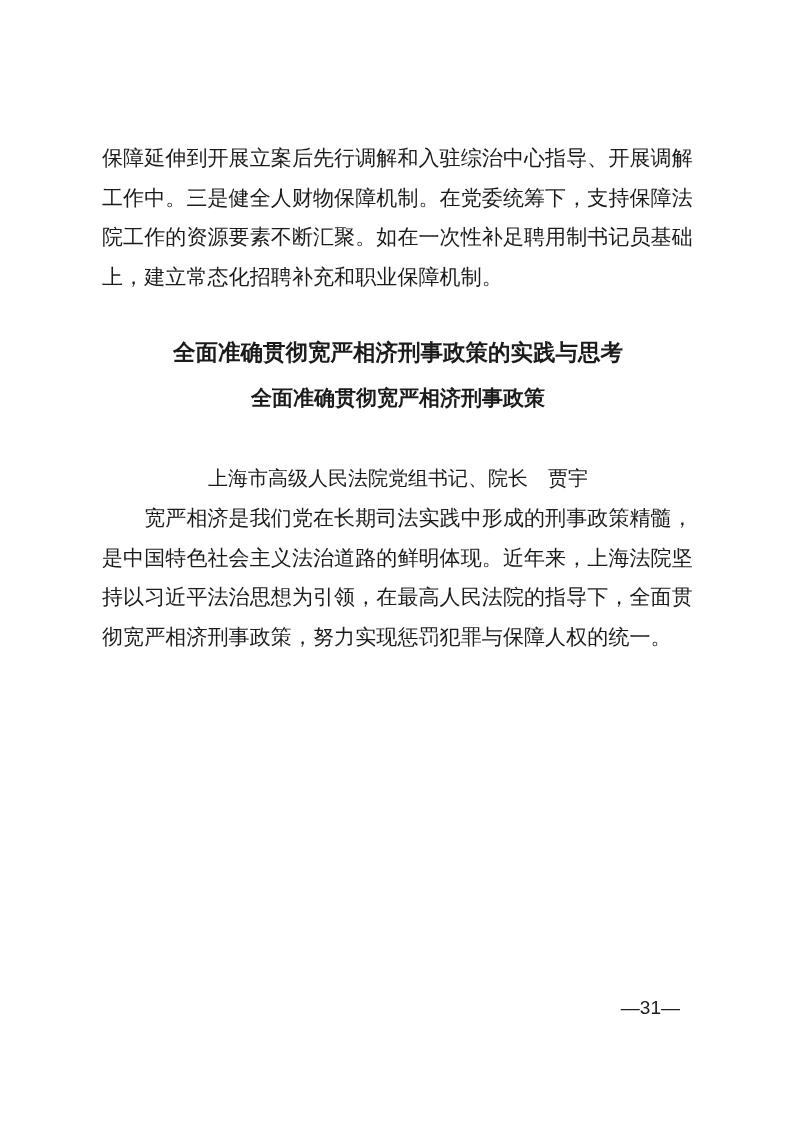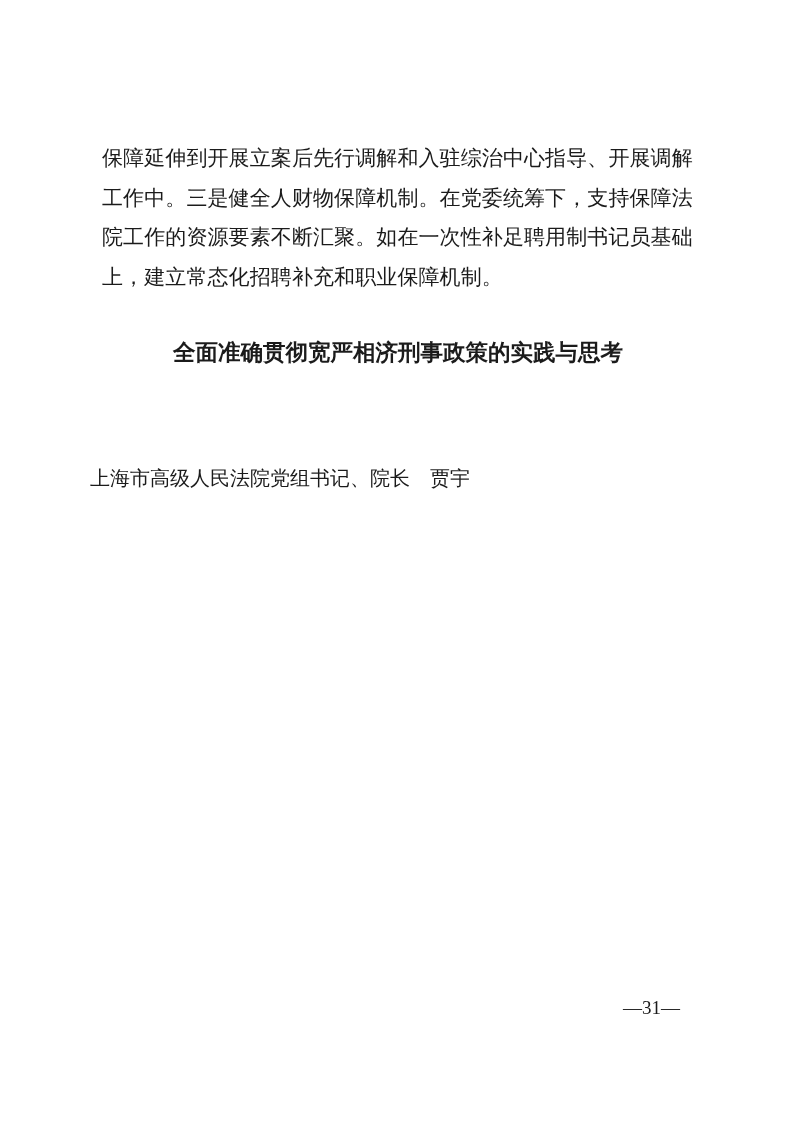--- a/index.html
+++ b/index.html
@@ -48,52 +48,57 @@
     width: 592px;
     font-size: 21px;
     line-height: 40px;
     font-weight: 600;
     text-align: center;
     font-family: "Liberation Sans", sans-serif;
   }
   .subtitle-1 { top: 378px; }
   .subtitle-2 { top: 417px; }
   .byline {
-    left: 90px;
+    left: 102px;
     width: 592px;
     top: 458px;
     font-size: 20px;
     line-height: 40px;
-    text-align: left;
+    text-align: center;
     font-family: "Liberation Serif", serif;
   }
   .page-number {
     left: 102px;
     width: 578px;
     top: 995px;
     font-size: 19px;
     line-height: 26px;
     text-align: right;
-    font-family: Liberation Serif, serif;
+    font-family: Liberation Sans, sans-serif;
     letter-spacing: 0;
   }
 </style>
 </head>
 <body>
 
 <div class="page">
 
   <div class="textblock title-main">全面准确贯彻宽严相济刑事政策的实践与思考</div>
 
   <div class="textblock para para-1">保障延伸到开展立案后先行调解和入驻综治中心指导、开展调解
 工作中。三是健全人财物保障机制。在党委统筹下，支持保障法
 院工作的资源要素不断汇聚。如在一次性补足聘用制书记员基础
 上，建立常态化招聘补充和职业保障机制。</div>
 
+  <div class="textblock subtitle subtitle-1">全面准确贯彻宽严相济刑事政策</div>
 
 
   <div class="textblock byline">上海市高级人民法院党组书记、院长　贾宇</div>
 
+  <div class="textblock para para-2">　　宽严相济是我们党在长期司法实践中形成的刑事政策精髓，
+是中国特色社会主义法治道路的鲜明体现。近年来，上海法院坚
+持以习近平法治思想为引领，在最高人民法院的指导下，全面贯
+彻宽严相济刑事政策，努力实现惩罚犯罪与保障人权的统一。</div>
 
 
   <div class="textblock page-number">—31—</div>
 
 </div>
 
 </body></html>

